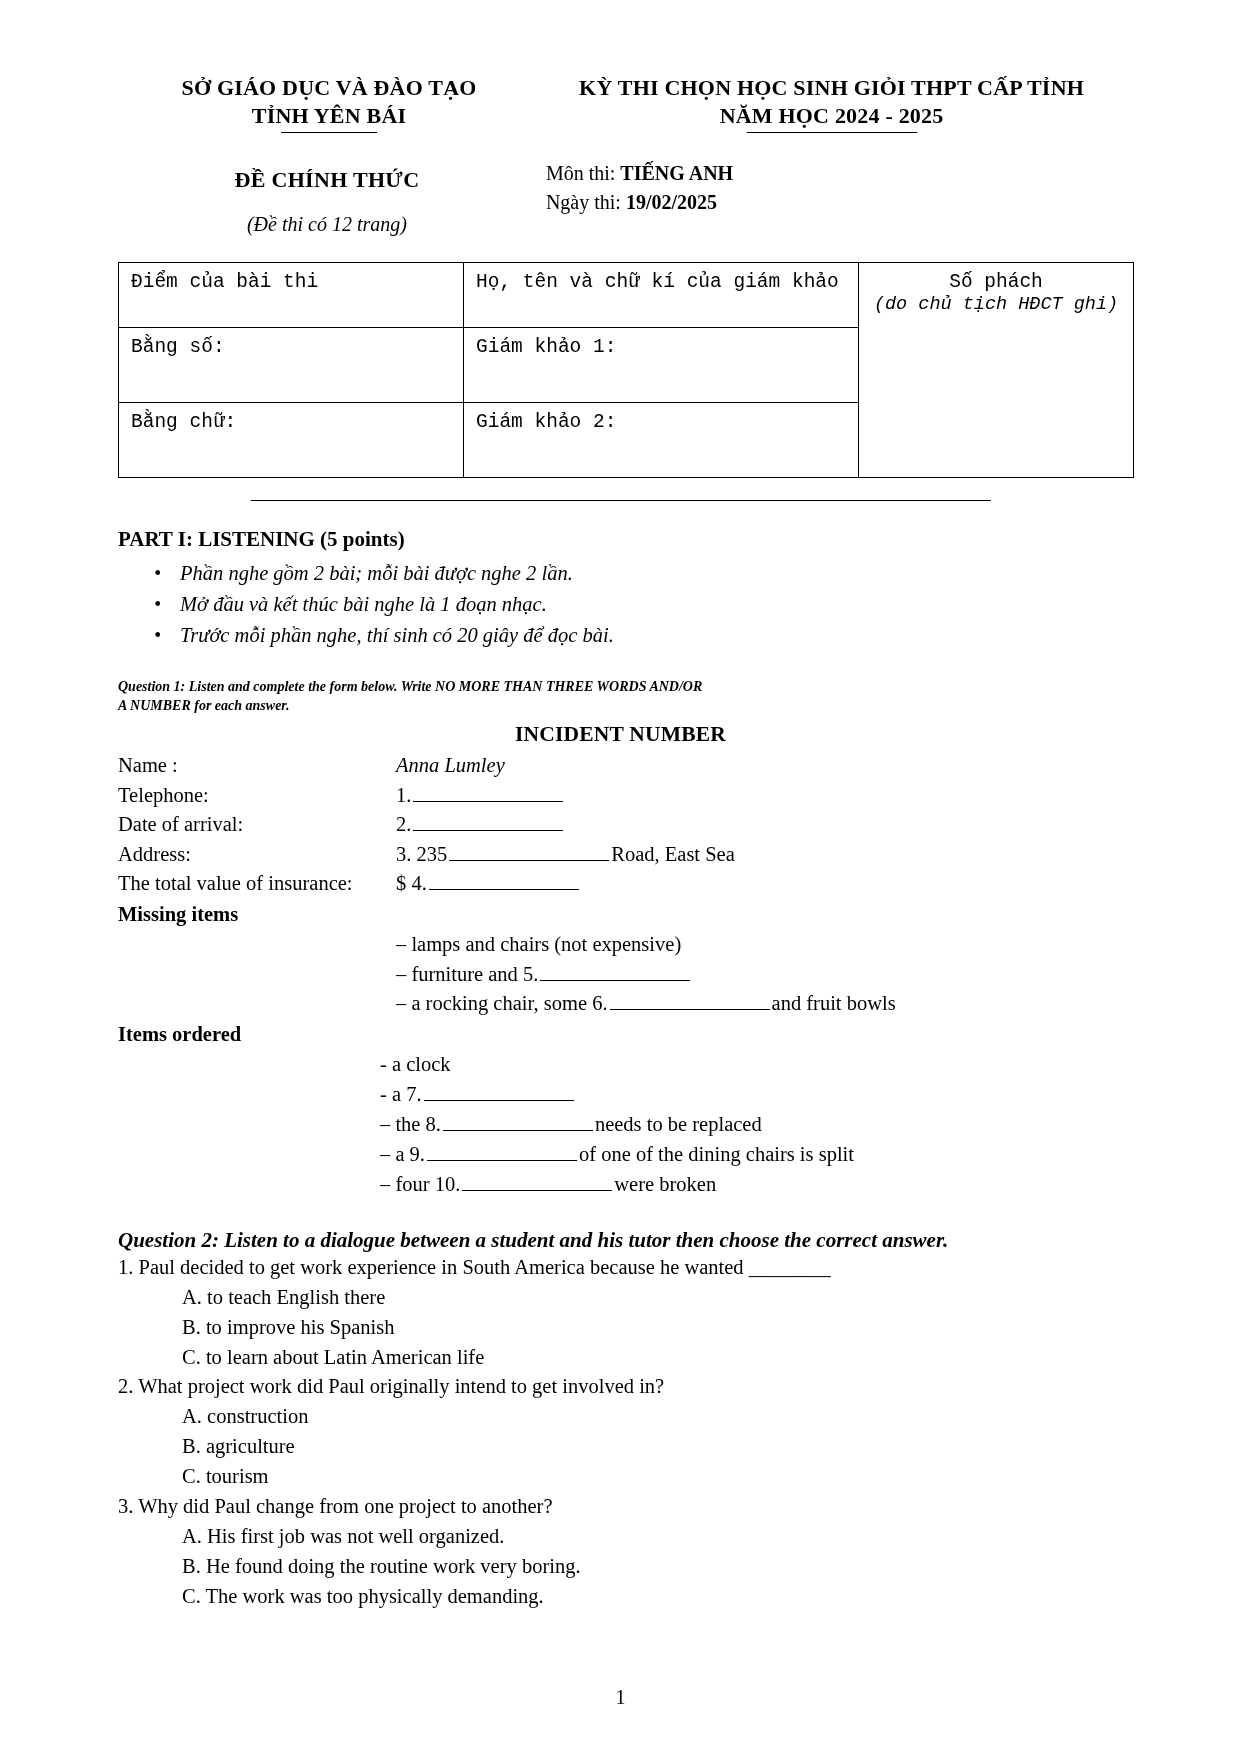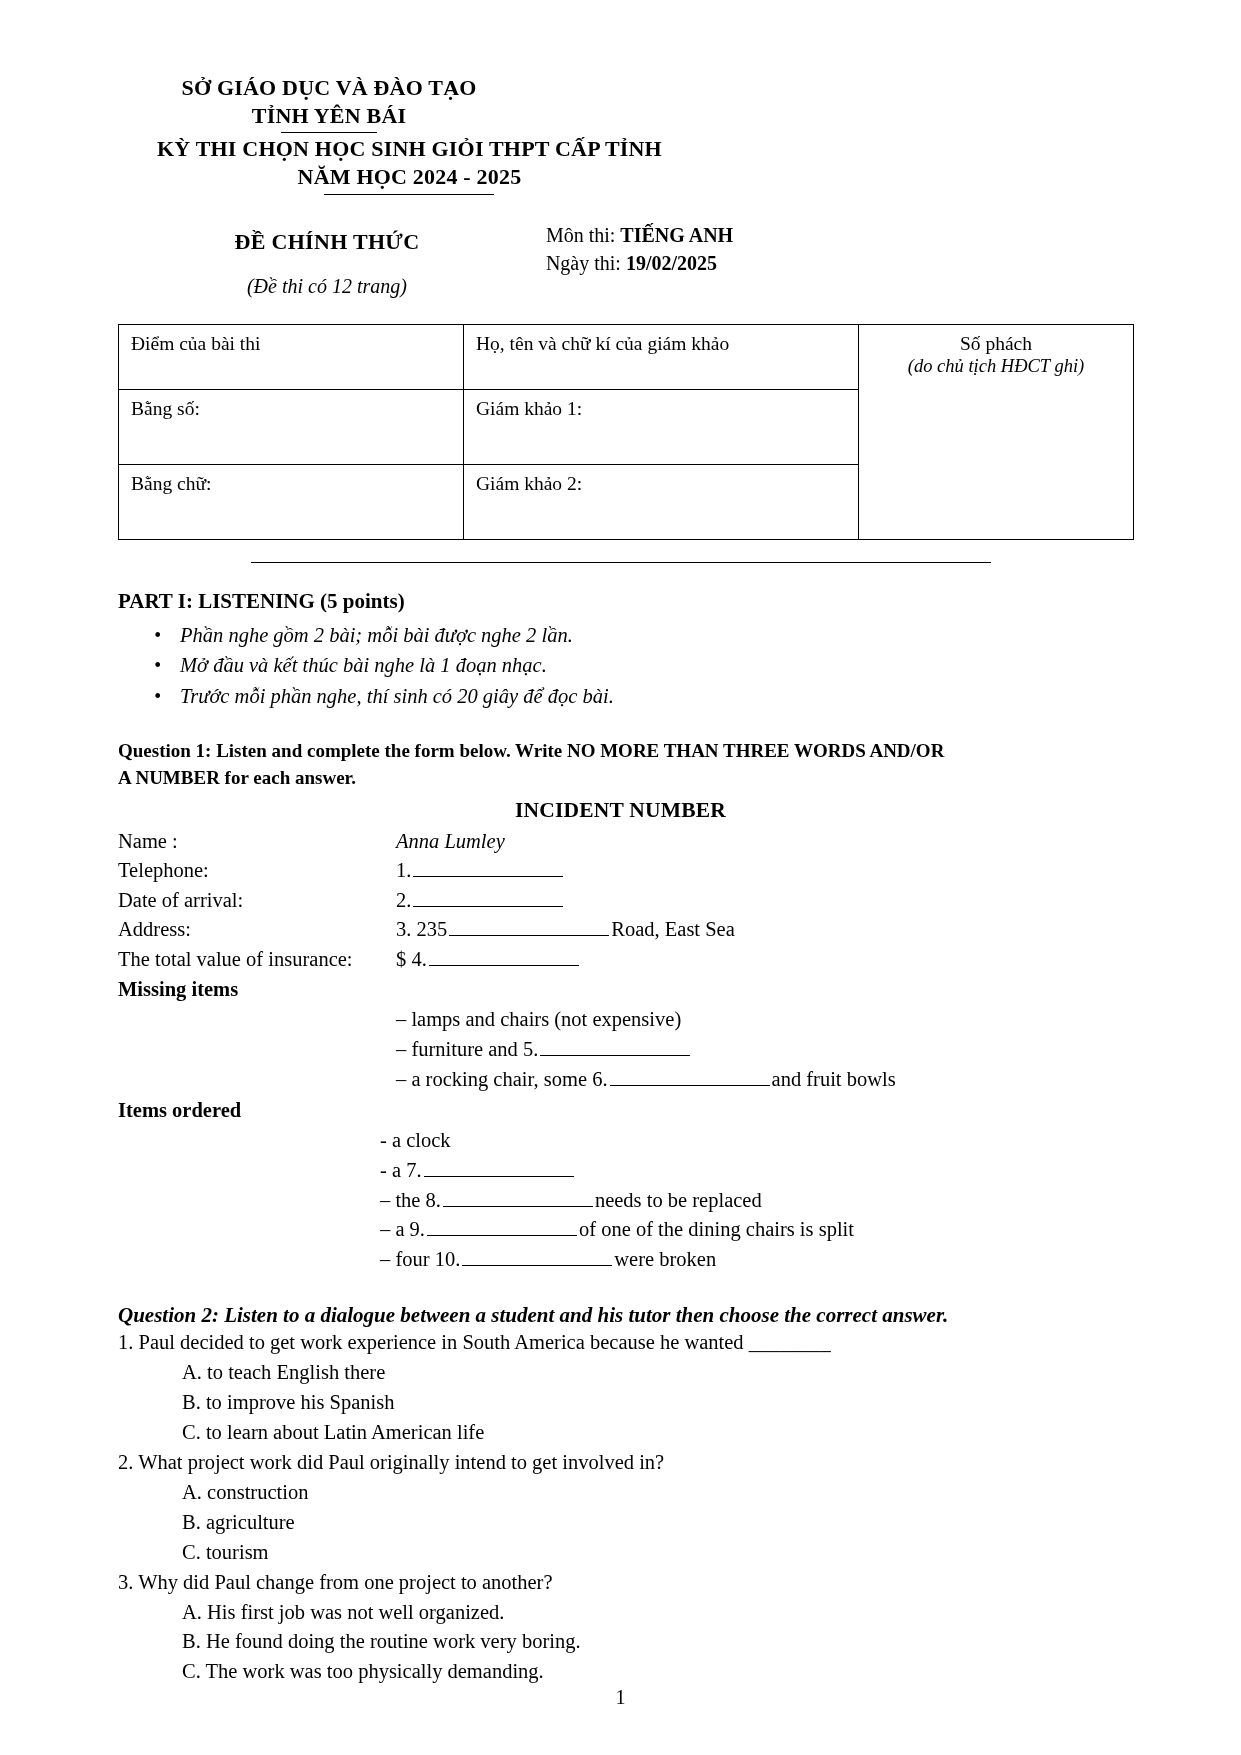--- a/index.html
+++ b/index.html
@@ -18,21 +18,21 @@
     width: 1241px;
     min-height: 1755px;
     box-sizing: border-box;
     padding: 72px 118px 40px 118px;
     position: relative;
   }
 
   
   .header {
     display: flex;
-    flex-direction: column;
+    flex-direction: row;
     justify-content: space-between;
     align-items: flex-start;
   }
   .header-left {
     width: 42%;
     text-align: center;
     padding-top: 2px;
   }
   .header-right {
     width: 58%;
@@ -98,20 +98,21 @@
     margin-top: 26px;
     border-collapse: collapse;
     width: 940px;
     table-layout: fixed;
   }
   table.grading td {
     border: 1.3px solid #000;
     padding: 8px 12px;
     font-size: 19.5px;
     vertical-align: top;
+    font-family: Liberation Mono, monospace;
   }
   td.c1 { width: 320px; }
   td.c2 { width: 370px; }
   td.c3 { width: 250px; text-align: center; }
   .row1 td { height: 48px; }
   .row2 td { height: 58px; }
   .row3 td { height: 58px; }
   .sophach-sub {
     font-style: italic;
     font-size: 18.5px;
@@ -146,21 +147,22 @@
   }
   ul.bullets li::before {
     content: "•";
     position: absolute;
     left: -26px;
     top: 0;
     font-size: 20px;
   }
   .question-head {
     font-weight: bold;
-    font-size: 19px;
+    font-style: italic;
+    font-size: 14px;
     line-height: 1.42;
     margin-top: 26px;
   }
   .incident-title {
     font-weight: bold;
     font-size: 21.5px;
     text-align: center;
     margin-top: 6px;
     letter-spacing: 0.2px;
   }

